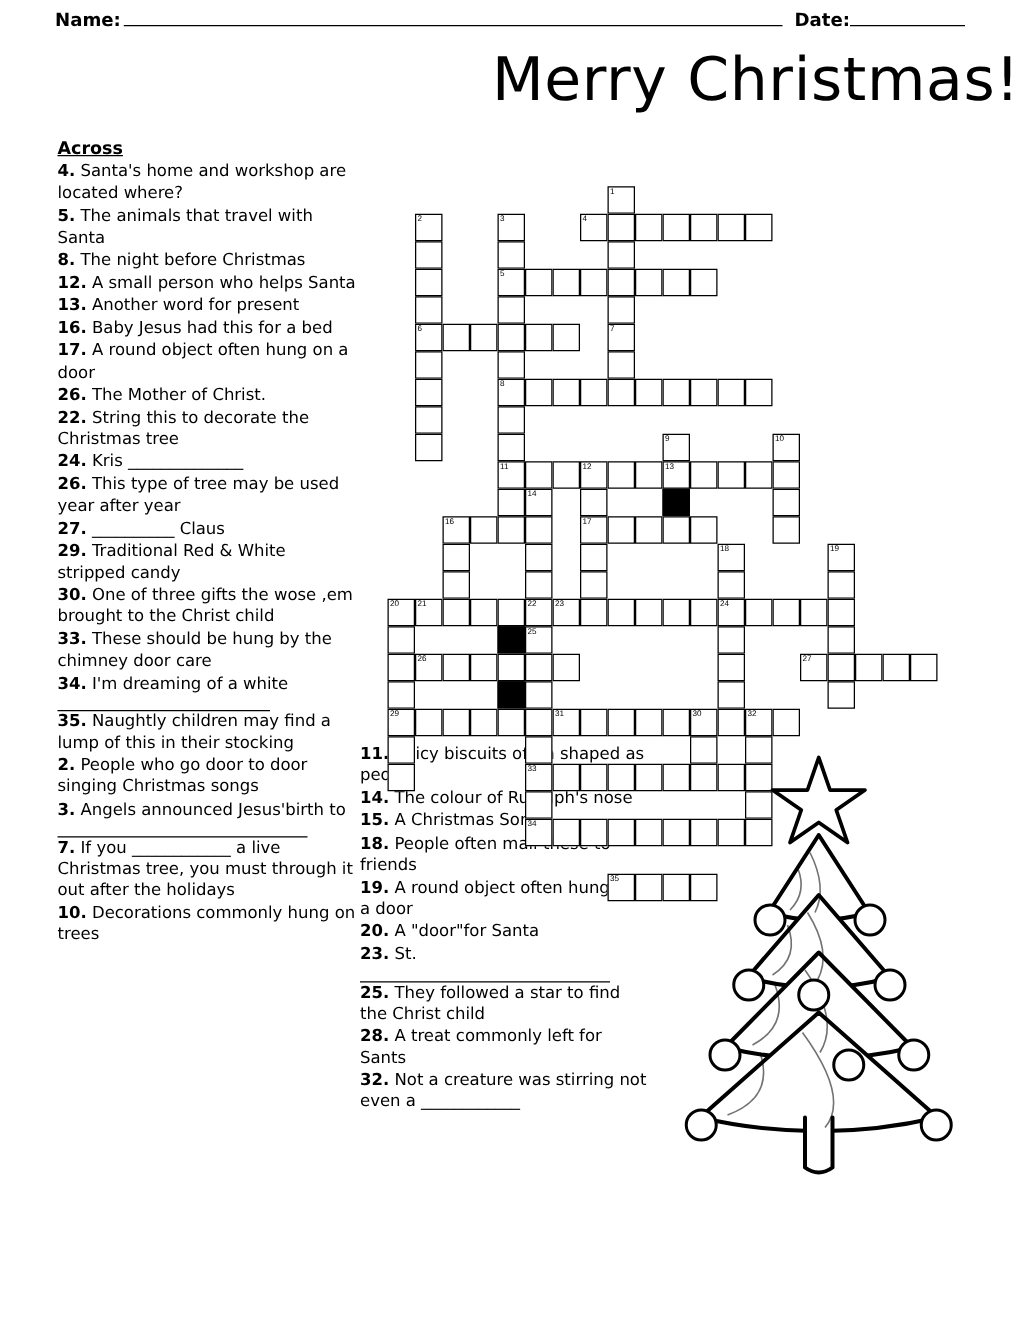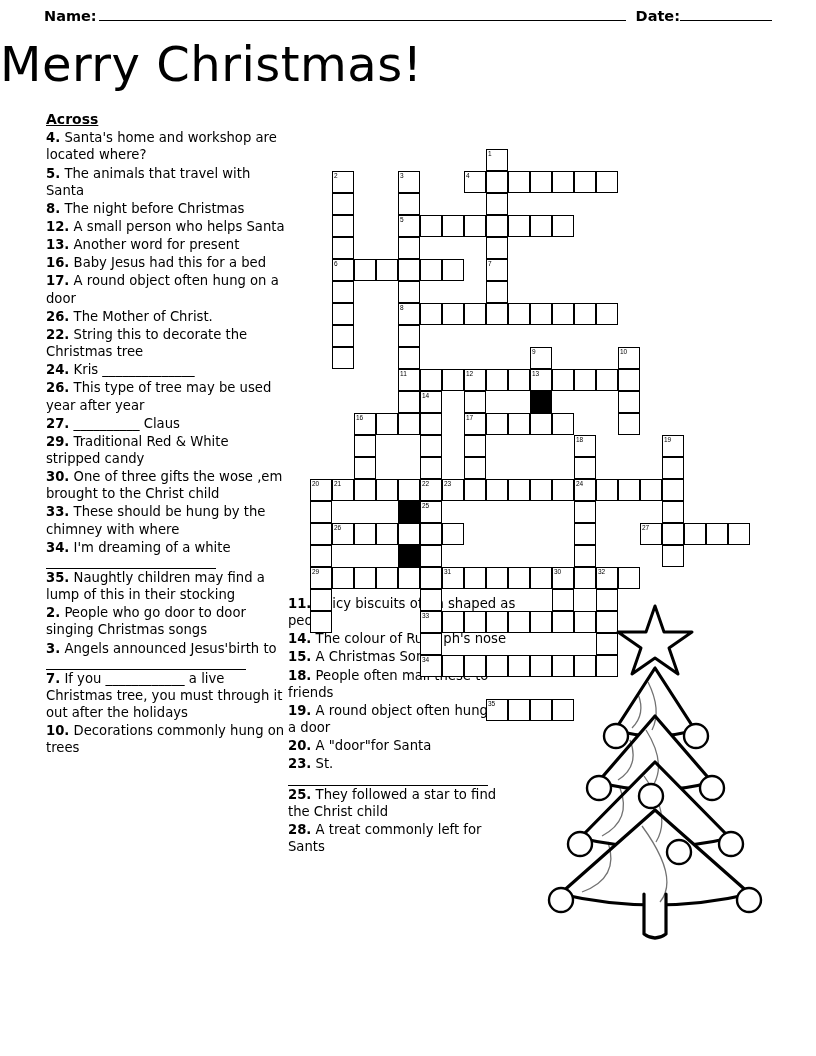--- a/index.html
+++ b/index.html
@@ -42,21 +42,21 @@
     border-bottom: 1px solid #000;
     height: 14px;
   }
 
   
   .title {
     position: absolute;
     top: 36px;
     left: 0;
     width: 816px;
-    text-align: left;
+    text-align: right;
     font-size: 48px;
     font-weight: normal;
     letter-spacing: 0.5px;
     font-family: "DejaVu Sans", sans-serif;
   }
 
   
   .clues-left {
     position: absolute;
     top: 110px;
@@ -153,21 +153,21 @@
     <span class="clue"><span class="num">13.</span> <span>Another word for present</span></span>
     <span class="clue"><span class="num">16.</span> <span>Baby Jesus had this for a bed</span></span>
     <span class="clue"><span class="num">17.</span> <span>A round object often hung on a door</span></span>
     <span class="clue"><span class="num">26.</span> <span>The Mother of Christ.</span></span>
     <span class="clue"><span class="num">22.</span> <span>String this to decorate the Christmas tree</span></span>
     <span class="clue"><span class="num">24.</span> <span>Kris ______________</span></span>
     <span class="clue"><span class="num">26.</span> <span>This type of tree may be used year after year</span></span>
     <span class="clue"><span class="num">27.</span> <span>__________ Claus</span></span>
     <span class="clue"><span class="num">29.</span> <span>Traditional Red &amp; White stripped candy</span></span>
     <span class="clue"><span class="num">30.</span> <span>One of three gifts the wose ,em brought to the Christ child</span></span>
-    <span class="clue"><span class="num">33.</span> <span>These should be hung by the chimney with where</span></span>
+    <span class="clue"><span class="num">33.</span> <span>These should be hung by the chimney door care</span></span>
     <span class="clue"><span class="num">34.</span> <span>I'm dreaming of a white</span></span>
     <span class="blank-rule"></span>
     <span class="clue"><span class="num">35.</span> <span>Naughtly children may find a lump of this in their stocking</span></span>
 
 
     <span class="clue"><span class="num">2.</span> <span>People who go door to door singing Christmas songs</span></span>
     <span class="clue"><span class="num">3.</span> <span>Angels announced Jesus'birth to</span></span>
     <span class="blank-rule mid"></span>
     <span class="clue"><span class="num">7.</span> <span>If you ____________ a live Christmas tree, you must through it out after the holidays</span></span>
     <span class="clue"><span class="num">10.</span> <span>Decorations commonly hung on trees</span></span>
@@ -177,20 +177,21 @@
     <span class="clue"><span class="num">11.</span> <span>Spicy biscuits often shaped as people</span></span>
     <span class="clue"><span class="num">14.</span> <span>The colour of Rudolph's nose</span></span>
     <span class="clue"><span class="num">15.</span> <span>A Christmas Song</span></span>
     <span class="clue"><span class="num">18.</span> <span>People often mail these to friends</span></span>
     <span class="clue"><span class="num">19.</span> <span>A round object often hung on a door</span></span>
     <span class="clue"><span class="num">20.</span> <span>A "door"for Santa</span></span>
     <span class="clue"><span class="num">23.</span> <span>St.</span></span>
     <span class="blank-rule mid"></span>
     <span class="clue"><span class="num">25.</span> <span>They followed a star to find the Christ child</span></span>
     <span class="clue"><span class="num">28.</span> <span>A treat commonly left for Sants</span></span>
+    <span class="clue"><span class="num">32.</span> <span>Not a creature was stirring not even a ____________</span></span>
   </div>
 
   <div id="grid-layer">
       <div class="cell" style="left: 198px; top: 44px;">
         <span class="cnum">1</span>
       </div>
       <div class="cell" style="left: 44px; top: 66px;">
         <span class="cnum">2</span>
       </div>
       <div class="cell" style="left: 110px; top: 66px;">

